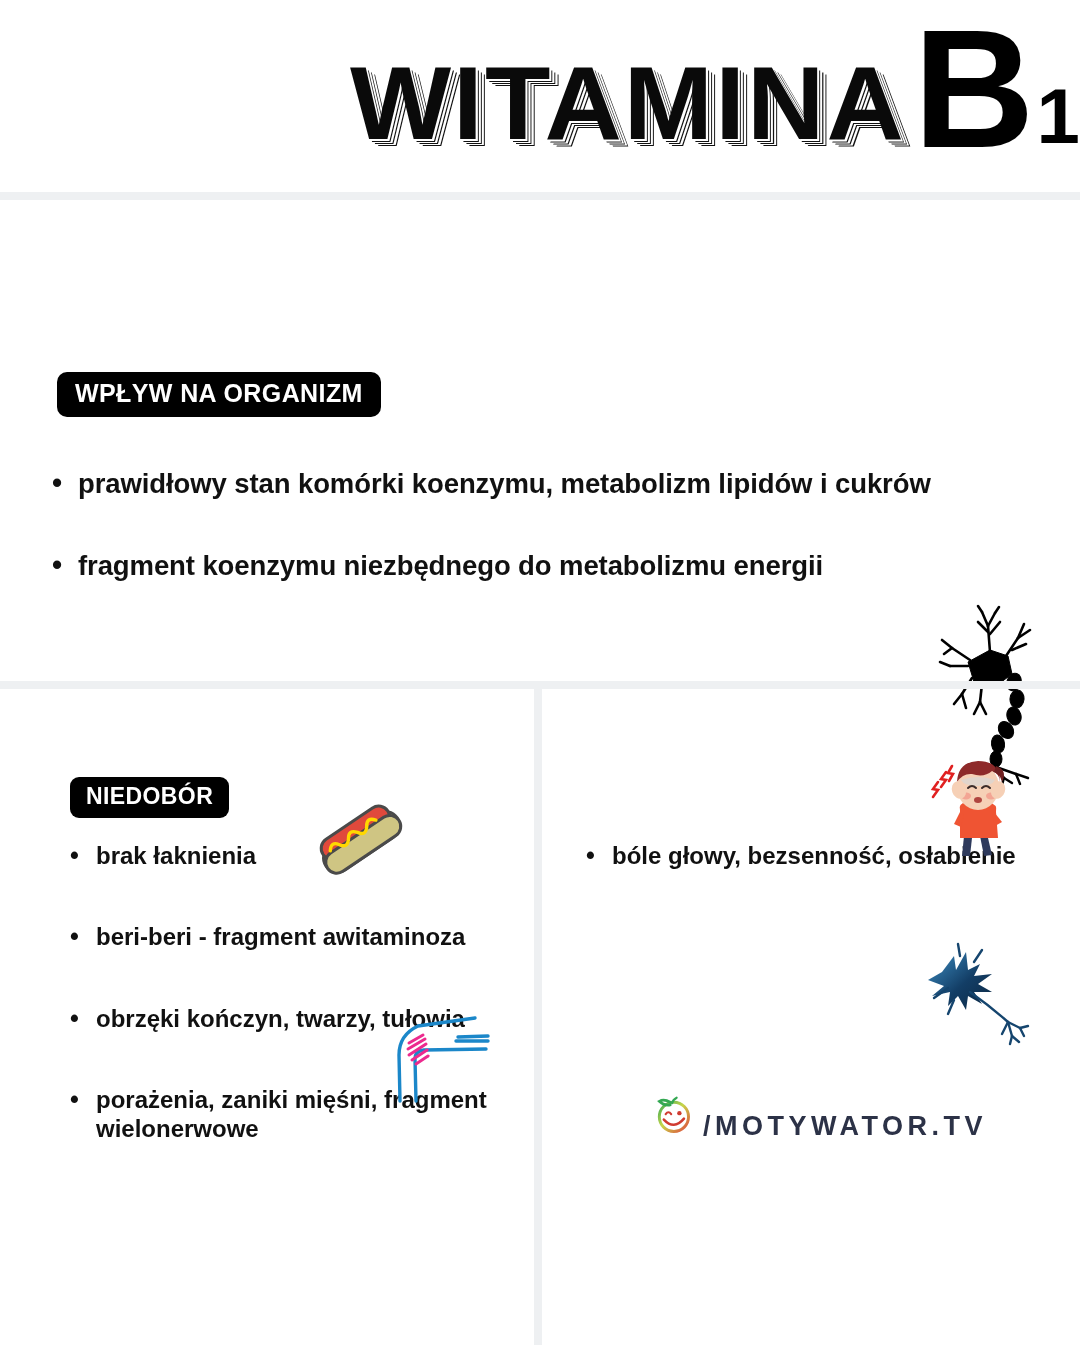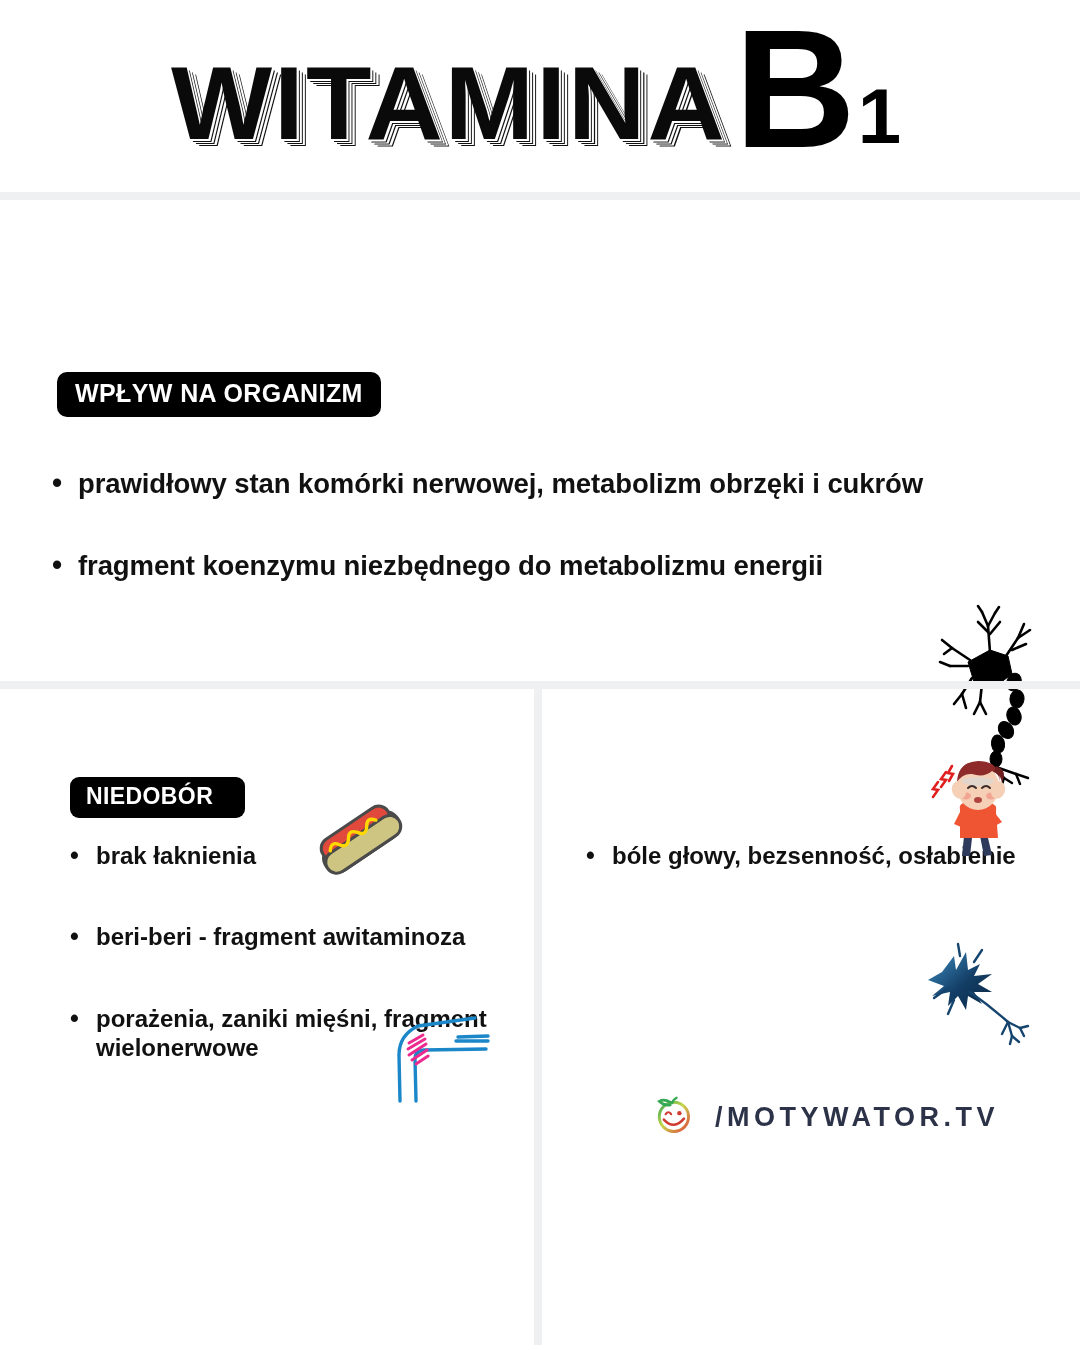--- a/index.html
+++ b/index.html
@@ -19,21 +19,21 @@
   #div-top { top:192px; }
   #div-mid { top:681px; }
   .divider-v {
     position:absolute; top:689px; left:534px;
     width:8px; height:656px; background:#eef0f2;
   }
 
   
   .title-wrap {
     position:absolute; top:0; left:0; width:1080px; height:192px;
-    display:flex; align-items:center; justify-content:center;
+    display:flex; align-items:center; justify-content:flex-end;
   }
   .title-row { display:flex; align-items:flex-end; transform:translateY(-6px); }
   .title-main {
     font-family:"Liberation Sans Narrow","Liberation Sans", sans-serif;
     font-weight:bold; font-size:104px; letter-spacing:2px;
     color:#0a0a0a; line-height:1;
     transform:scaleX(1.03);
     text-shadow:
        2px 2px 0 #ffffff, 3px 3px 0 #111, 5px 4px 0 #ffffff,
        6px 5px 0 #111, 8px 6px 0 #ffffff, 9px 7px 0 #111;
@@ -51,21 +51,21 @@
   }
 
   
   .pill {
     display:inline-block; background:#000; color:#fff;
     border-radius:10px; padding:9px 18px 11px 18px;
     font-family:"Liberation Sans Narrow","Liberation Sans", sans-serif;
     font-weight:bold; font-size:25px; letter-spacing:0.4px;
     white-space:nowrap; line-height:1;
   }
-  .pill.small { font-size:23px; padding:8px 32px 10px 16px; border-radius:9px; }
+  .pill.small { font-size:23px; padding:8px 16px 10px 16px; border-radius:9px; }
 
   
   ul.bullets { list-style:none; }
   ul.bullets li {
     position:relative; padding-left:34px;
     font-family:"Liberation Sans Narrow","Liberation Sans", sans-serif;
     font-weight:bold; color:#111;
     line-height:1.22;
   }
   ul.bullets li::before {
@@ -93,21 +93,21 @@
 
   
   .icon-abs { position:absolute; }
   #icon-neuron-black { top:412px; left:938px; width:108px; height:182px; }
   #icon-hotdog      { top:798px; left:312px; width:98px;  height:86px; }
   #icon-arm         { top:1013px; left:378px; width:122px; height:92px; }
   #icon-headache    { top:752px; left:928px; width:94px;  height:108px; }
   #icon-neuron-blue { top:940px; left:908px; width:122px; height:108px; }
 
   
-  #logo { position:absolute; top:1094px; left:652px; display:flex; align-items:center; gap:21px; }
+  #logo { position:absolute; top:1094px; left:652px; display:flex; align-items:flex-end; gap:9px; }
   #logo .logo-text {
     font-family:"Liberation Sans Narrow","Liberation Sans", sans-serif;
     font-weight:bold; font-size:27px; letter-spacing:4.5px;
     color:#2c3247; line-height:1; white-space:nowrap;
   }
 </style>
 </head>
 <body>
 
 <div class="page">
@@ -122,21 +122,21 @@
 
   <div class="divider-h" id="div-top"></div>
 
   <div id="sec-impact">
 
     <div class="pill-pos">
       <span class="pill">WPŁYW NA ORGANIZM</span>
     </div>
 
     <ul class="bullets">
-      <li>prawidłowy stan komórki nerwowej, metabolizm obrzęki i cukrów</li>
+      <li>prawidłowy stan komórki koenzymu, metabolizm lipidów i cukrów</li>
       <li>fragment koenzymu niezbędnego do metabolizmu energii</li>
     </ul>
 
     <div class="icon-abs" id="icon-neuron-black">
       <svg viewBox="0 0 108 182" width="108" height="182">
         <g fill="#000" stroke="#000">
 
           <path d="M30 58 L52 46 L70 52 L74 70 L58 82 L36 78 Z"></path>
 
           <g stroke-width="2.6" fill="none" stroke-linecap="round">
@@ -196,20 +196,21 @@
 
   <div id="sec-def">
 
     <div class="pill-pos">
       <span class="pill small">NIEDOBÓR</span>
     </div>
 
     <ul class="bullets">
       <li>brak łaknienia</li>
       <li>beri-beri - fragment awitaminoza</li>
+      <li>obrzęki kończyn, twarzy, tułowia</li>
       <li>porażenia, zaniki mięśni, fragment wielonerwowe</li>
     </ul>
   </div>
 
   <div class="icon-abs" id="icon-hotdog">
     <svg viewBox="0 0 98 86" width="98" height="86">
       <g transform="rotate(-34 49 43)">
         <rect x="6" y="30" width="86" height="28" rx="14" fill="#cfc583" stroke="#4a4a4a" stroke-width="3"></rect>
         <rect x="10" y="22" width="78" height="22" rx="11" fill="#e0493c" stroke="#4a4a4a" stroke-width="3"></rect>
         <rect x="6" y="36" width="86" height="22" rx="11" fill="#cfc583" stroke="#4a4a4a" stroke-width="3"></rect>

